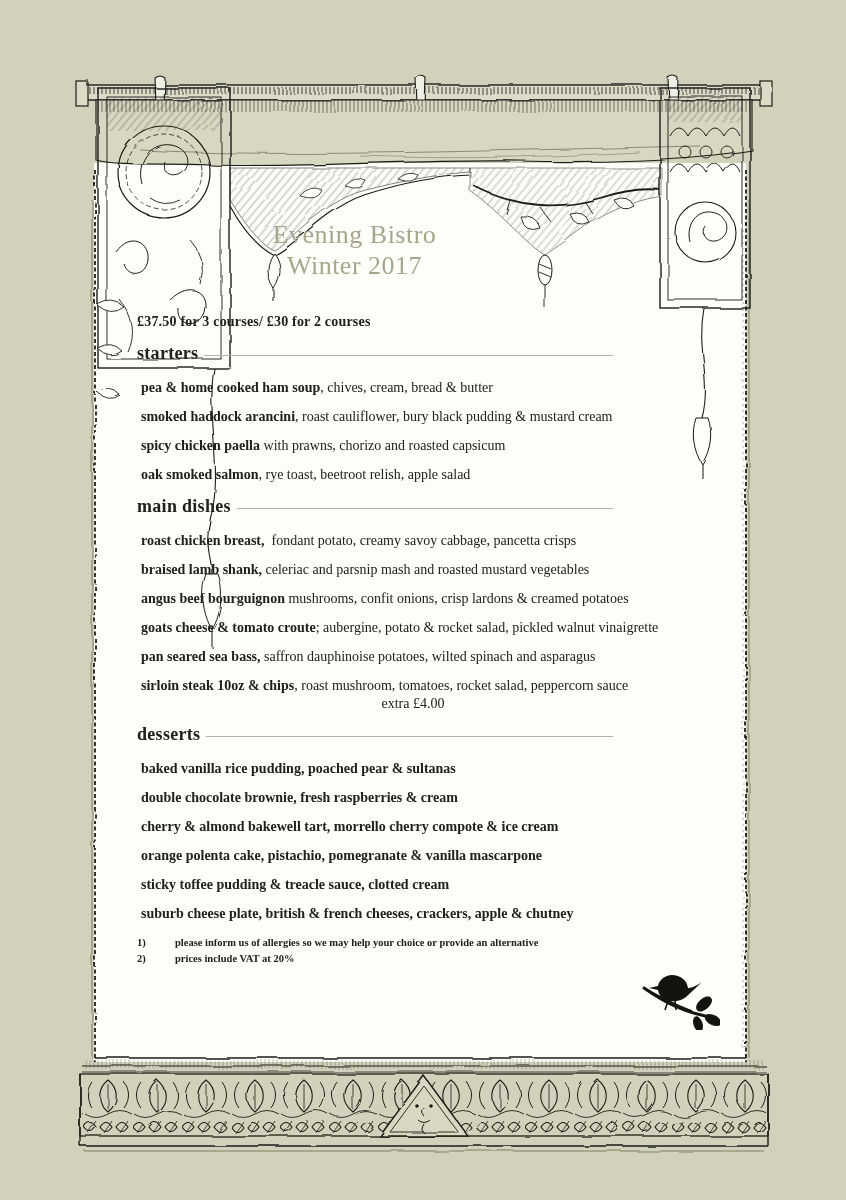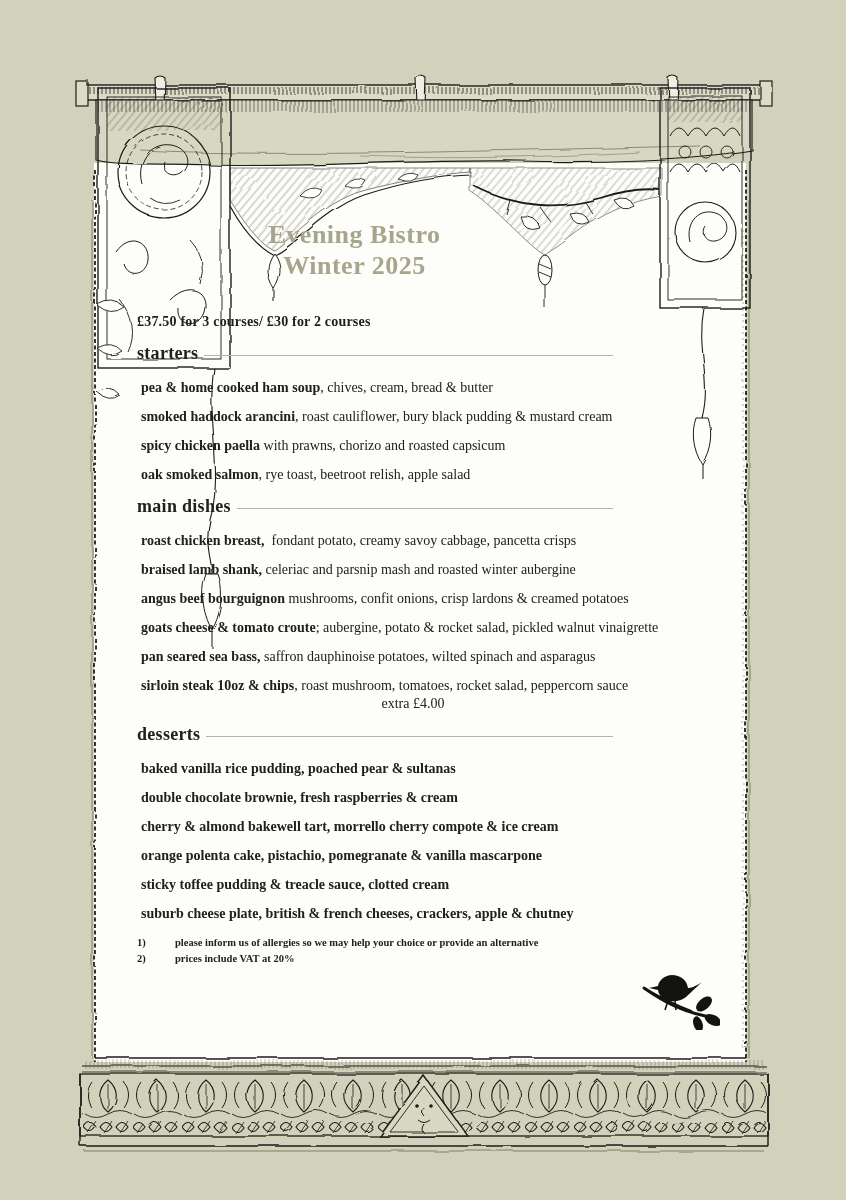--- a/index.html
+++ b/index.html
@@ -1,21 +1,21 @@
 <!DOCTYPE html>
 <html><head>
 <meta charset="utf-8">
 <style>
   html,body{margin:0;padding:0;background:#d2d1bc;}
   .page{position:relative;width:846px;height:1200px;background:#d2d1bc;overflow:hidden;
         font-family:"Liberation Serif", serif;color:#21211c;}
   .paper{position:absolute;left:94px;top:163px;width:652px;height:899px;background:#fdfdf9;}
   svg.border-art{position:absolute;left:0;top:0;pointer-events:none;}
   .title-block{position:absolute;left:94px;top:219px;width:521px;text-align:center;
-               color:#a7a58b;font-weight:700;font-size:26px;line-height:31px;letter-spacing:.5px;}
+               color:#a7a58b;font-weight:400;font-size:26px;line-height:31px;letter-spacing:.5px;}
   .content{position:absolute;left:137px;top:314px;width:580px;}
   .price{font-size:14px;font-weight:bold;letter-spacing:.2px;margin:0 0 13px 0;white-space:pre;font-family:Liberation Serif, serif;}
   .sec-head{display:flex;align-items:baseline;width:476px;margin:0 0 16px 0;}
   .sec-head .label{font-size:18px;font-weight:bold;letter-spacing:.3px;line-height:21px;white-space:pre;}
   .sec-head .rule{flex:1;border-bottom:1.4px solid #b3b3af;margin-left:6px;transform:translateY(-3px);}
   .item{font-size:14px;line-height:16px;margin:0 0 13px 4px;white-space:pre;}
   .item .name{font-weight:bold;}
   .section{margin:0 0 12px 0;}
   .extra{width:552px;text-align:center;font-size:14px;line-height:16px;margin:-11px 0 0 0;white-space:pre;}
   .footnotes{margin-top:6px;font-size:10.5px;font-weight:bold;line-height:16px;}
@@ -146,21 +146,21 @@
       <circle cx="431" cy="1106" r="1.8" fill="#1d1c17" stroke="none"></circle>
       <path d="M424,1108 q-3,6 0,8 M418,1120 q6,5 12,0 M424,1124 q-4,6 0,9" stroke-width="1"></path>
       <path d="M80,1074 V1146 M768,1074 V1146" stroke-width="1.4"></path>
       <path d="M80,1146 H768" stroke-width="1.6"></path>
       <path d="M84,1151 H764" stroke-width="0.8" opacity="0.6"></path>
     </g>
   </svg>
 
   <div class="title-block">
     <div>Evening Bistro</div>
-    <div>Winter 2025</div>
+    <div>Winter 2017</div>
   </div>
 
   <div class="content">
     <div class="price">£37.50 for 3 courses/ £30 for 2 courses</div>
 
     <div class="section">
       <div class="sec-head">
         <span class="label">starters</span>
         <span class="rule"></span>
       </div>
@@ -169,21 +169,21 @@
       <div class="item"><span class="name">spicy chicken paella</span><span> with prawns, chorizo and roasted capsicum</span></div>
       <div class="item"><span class="name">oak smoked salmon</span><span>, rye toast, beetroot relish, apple salad</span></div>
     </div>
 
     <div class="section">
       <div class="sec-head">
         <span class="label">main dishes</span>
         <span class="rule"></span>
       </div>
       <div class="item"><span class="name">roast chicken breast,</span><span>  fondant potato, creamy savoy cabbage, pancetta crisps</span></div>
-      <div class="item"><span class="name">braised lamb shank,</span><span> celeriac and parsnip mash and roasted winter aubergine</span></div>
+      <div class="item"><span class="name">braised lamb shank,</span><span> celeriac and parsnip mash and roasted mustard vegetables</span></div>
       <div class="item"><span class="name">angus beef bourguignon</span><span> mushrooms, confit onions, crisp lardons &amp; creamed potatoes</span></div>
       <div class="item"><span class="name">goats cheese &amp; tomato croute</span><span>; aubergine, potato &amp; rocket salad, pickled walnut vinaigrette</span></div>
       <div class="item"><span class="name">pan seared sea bass,</span><span> saffron dauphinoise potatoes, wilted spinach and asparagus</span></div>
       <div class="item"><span class="name">sirloin steak 10oz &amp; chips</span><span>, roast mushroom, tomatoes, rocket salad, peppercorn sauce</span></div>
       <div class="extra">extra £4.00</div>
     </div>
 
     <div class="section">
       <div class="sec-head">
         <span class="label">desserts</span>

